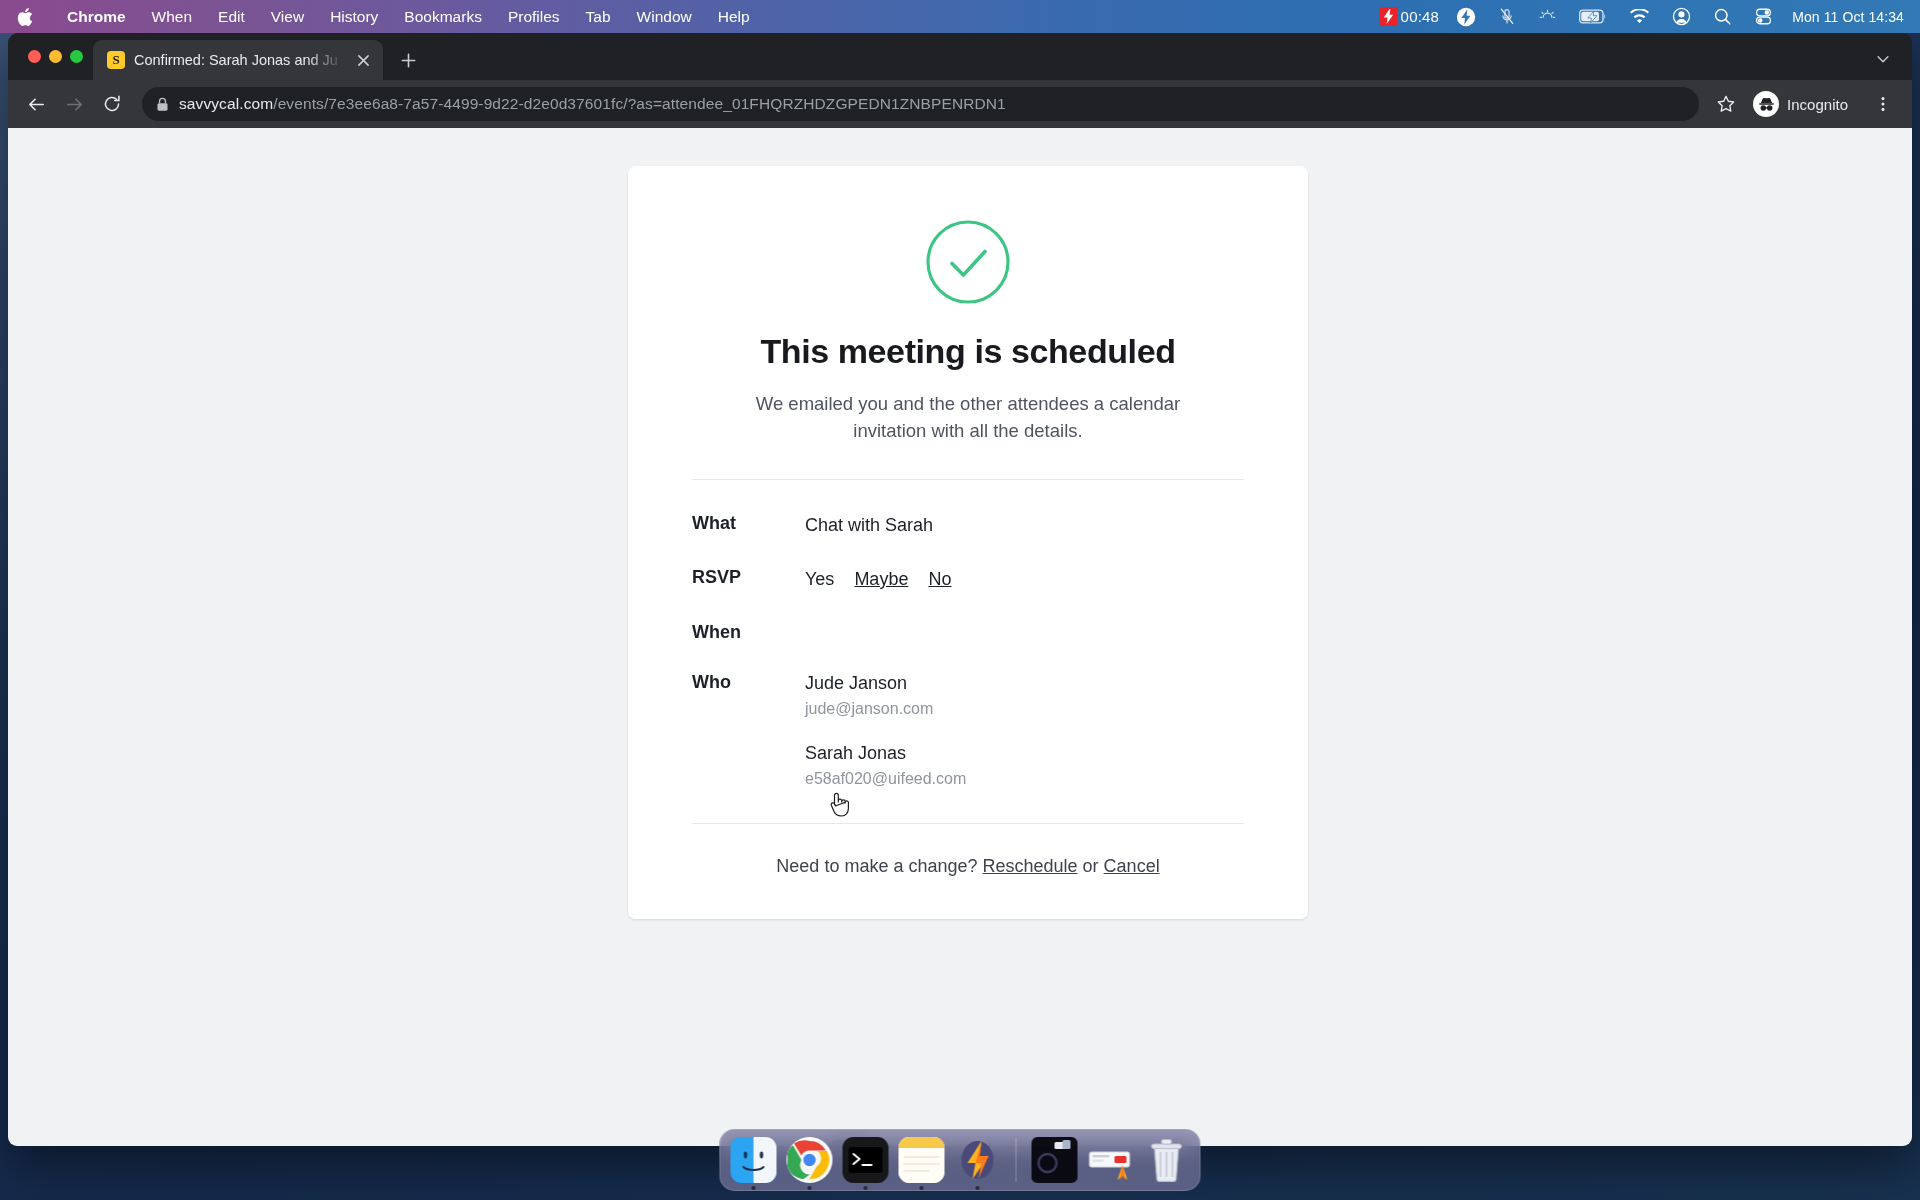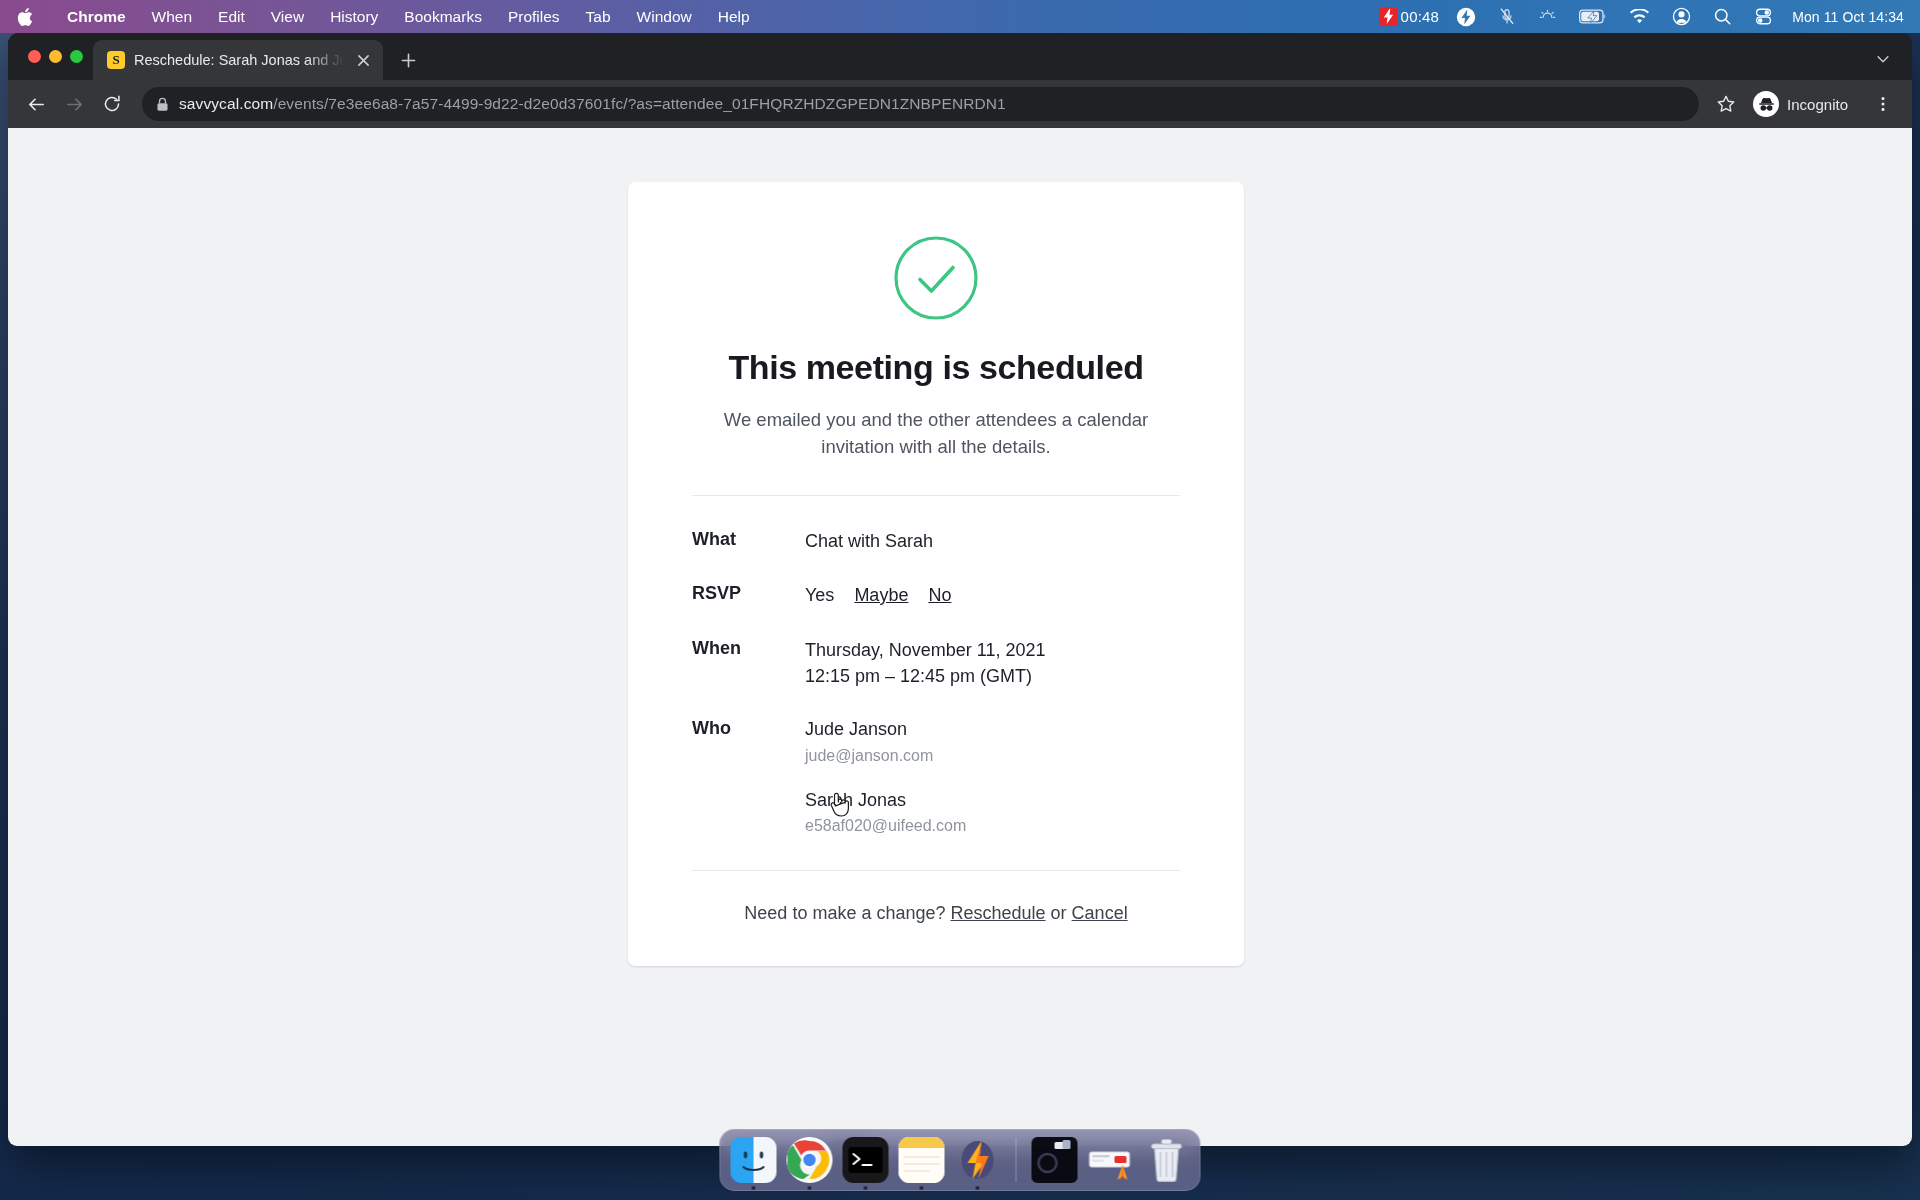--- a/index.html
+++ b/index.html
@@ -121,22 +121,22 @@
 
   
   .viewport {
     background: #f1f2f4;
     height: 1018px;
     position: relative;
     overflow: hidden;
   }
   .card {
     position: absolute;
-    left: 620px; top: 54px;
-    width: 616px;
+    left: 620px; top: 38px;
+    width: 680px;
     background: #ffffff;
     border-radius: 7px;
     box-shadow: 0 1px 3px rgba(16,24,40,.07), 0 1px 2px rgba(16,24,40,.05);
     padding: 52px 64px 42px 64px;
   }
   .check-wrap { display:flex; justify-content:center; margin-bottom: 26px; }
   .card h1 {
     text-align: center;
     font-size: 34px;
     font-weight: bold;
@@ -297,21 +297,21 @@
 
   <div class="tabstrip">
     <div class="traffic">
       <span class="tl red"></span>
       <span class="tl yellow"></span>
       <span class="tl green"></span>
     </div>
 
     <div class="tab">
       <span class="favicon">S</span>
-      <span class="tab-title">Reschedule: Sarah Jonas and Ju</span>
+      <span class="tab-title">Confirmed: Sarah Jonas and Ju</span>
       <span class="tab-close">
         <svg width="13" height="13" viewBox="0 0 14 14" stroke="#cfd2d6" stroke-width="1.6" stroke-linecap="round">
             <path d="M2 2 12 12M12 2 2 12"></path>
           </svg>
       </span>
     </div>
 
     <div class="newtab">
       <svg width="17" height="17" viewBox="0 0 18 18" stroke="#c9ccd1" stroke-width="1.7" stroke-linecap="round">
           <path d="M9 2.5v13M2.5 9h13"></path>
@@ -410,24 +410,20 @@
           <div class="row-label">RSVP</div>
           <div class="row-value rsvp">
             <span class="opt">Yes</span>
             <span class="opt link">Maybe</span>
             <span class="opt link">No</span>
           </div>
         </div>
 
         <div class="row">
           <div class="row-label">When</div>
-          <div class="row-value">
-            <div>Thursday, November 11, 2021</div>
-            <div>12:15 pm – 12:45 pm (GMT)</div>
-          </div>
         </div>
 
         <div class="row">
           <div class="row-label">Who</div>
           <div class="row-value">
             <div class="person">
               <div class="person-name">Jude Janson</div>
               <div class="person-email">jude@janson.com</div>
             </div>
             <div class="person">

